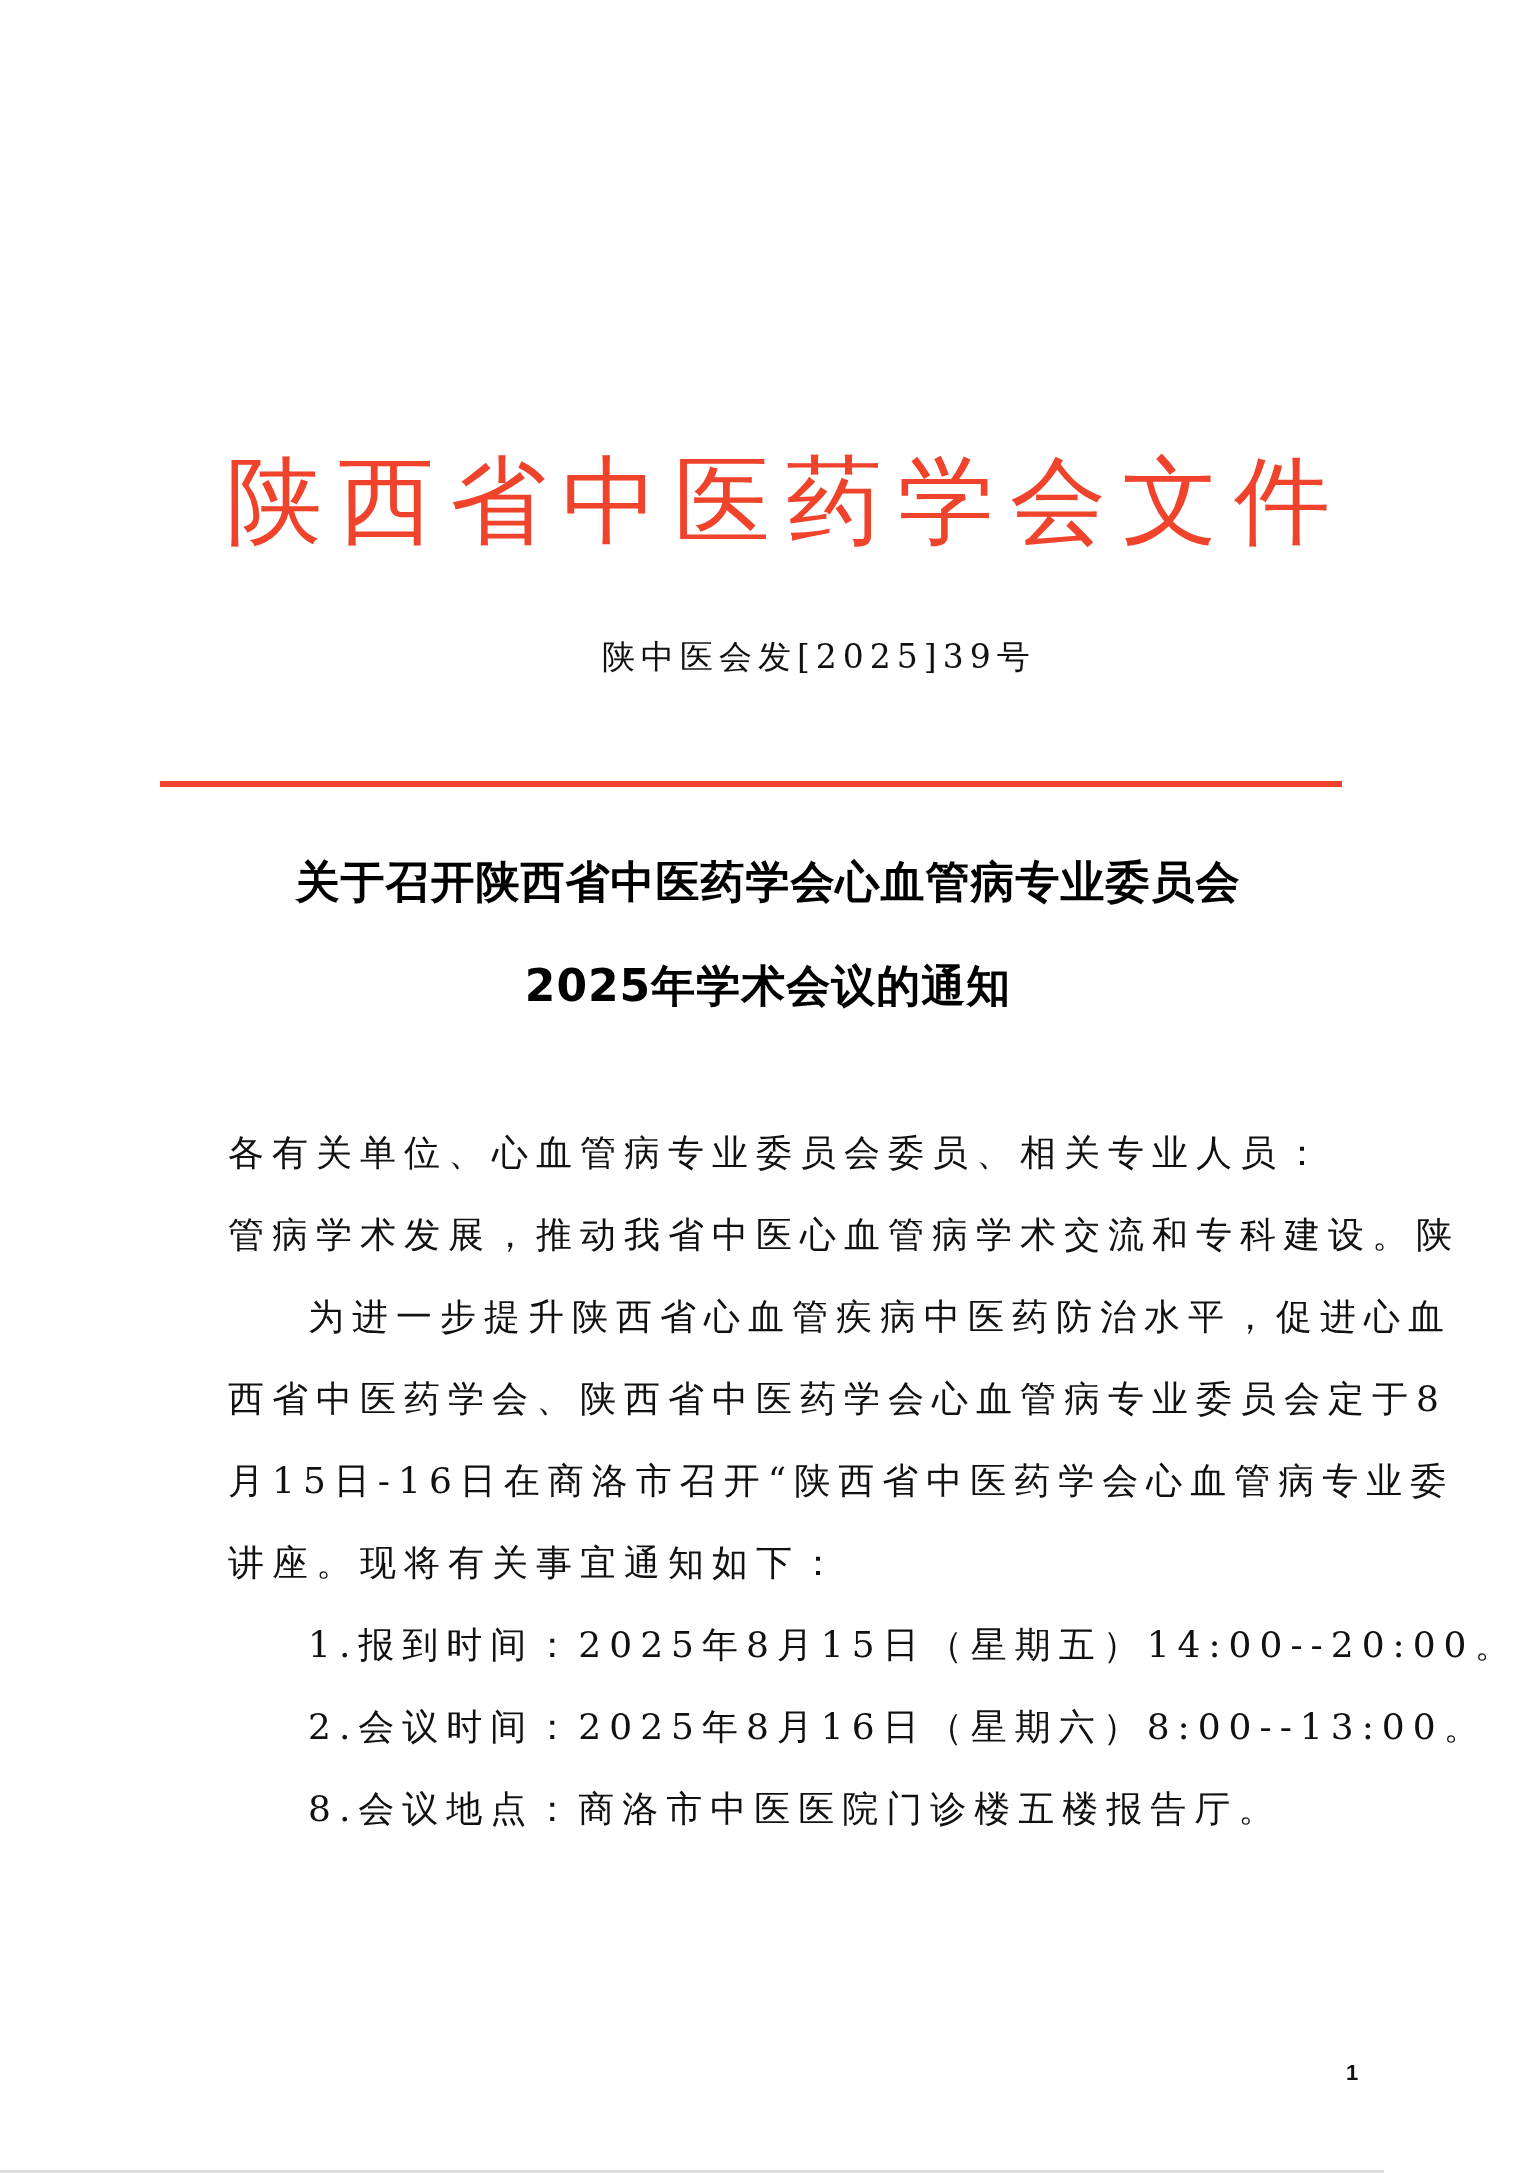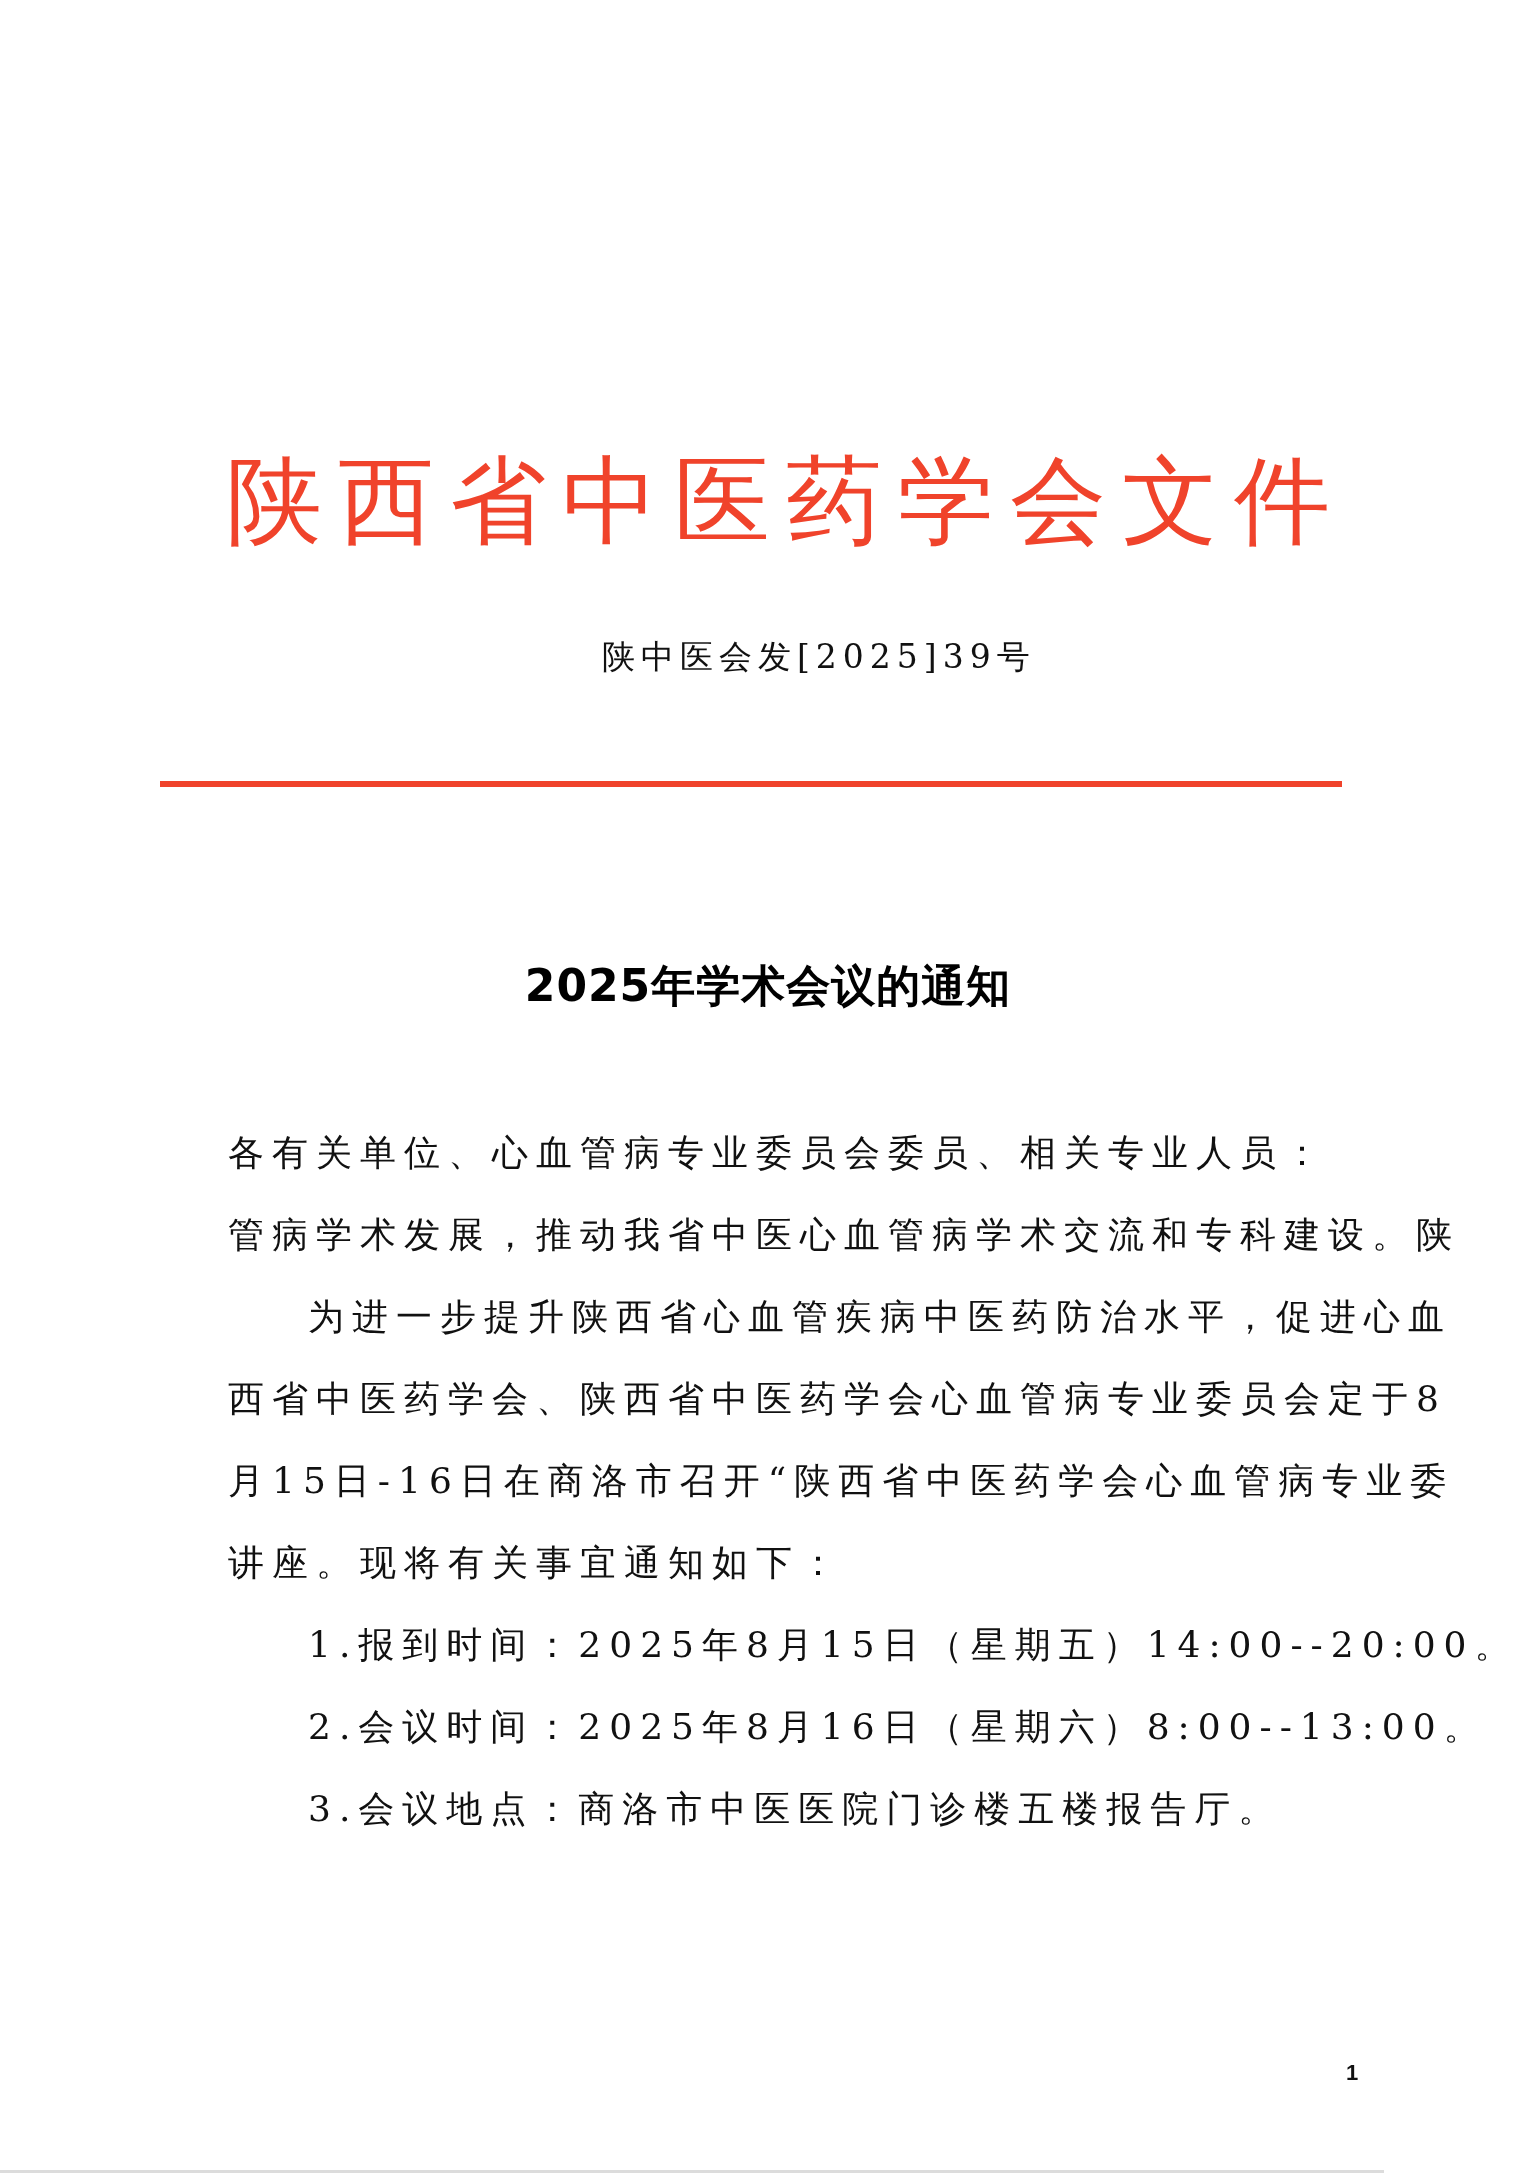--- a/index.html
+++ b/index.html
@@ -101,35 +101,36 @@
 <body>
 
 <div class="page">
 
   <div class="org-title">陕西省中医药学会文件</div>
 
   <div class="doc-number">陕中医会发[2025]39号</div>
 
   <div class="red-rule"></div>
 
+  <div class="notice-title l1">关于召开陕西省中医药学会心血管病专业委员会</div>
   <div class="notice-title l2">2025年学术会议的通知</div>
 
   <div class="body-text" style="top: 1112px;">
     <span class="body-line">各有关单位、心血管病专业委员会委员、相关专业人员：</span>
 
     <div>
       <span class="body-line">管病学术发展，推动我省中医心血管病学术交流和专科建设。陕</span>
       <span class="body-line indent">为进一步提升陕西省心血管疾病中医药防治水平，促进心血</span>
       <span class="body-line">西省中医药学会、陕西省中医药学会心血管病专业委员会定于8</span>
       <span class="body-line">月15日-16日在商洛市召开“陕西省中医药学会心血管病专业委</span>
       <span class="body-line">讲座。现将有关事宜通知如下：</span>
     </div>
 
     <div>
       <span class="body-line indent">1.报到时间：2025年8月15日（星期五）14:00--20:00。</span>
       <span class="body-line indent">2.会议时间：2025年8月16日（星期六）8:00--13:00。</span>
-      <span class="body-line indent">3.会议地点：商洛市中医医院门诊楼五楼报告厅。</span>
+      <span class="body-line indent">8.会议地点：商洛市中医医院门诊楼五楼报告厅。</span>
     </div>
   </div>
 
   <div class="page-number">1</div>
 
 </div>
 
 </body></html>

